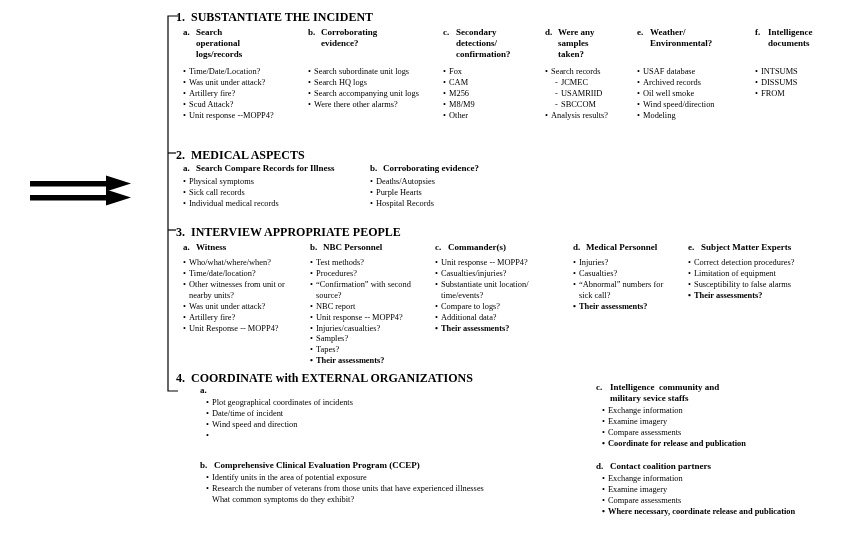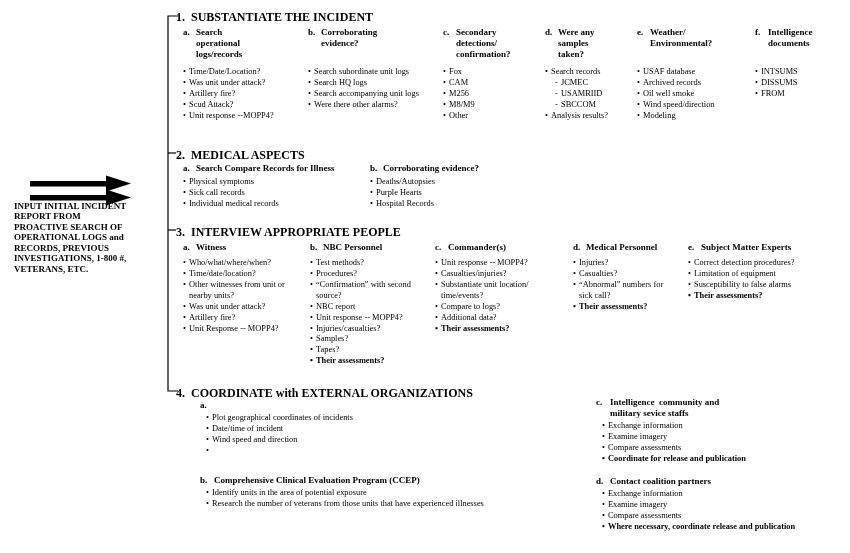--- a/index.html
+++ b/index.html
@@ -38,27 +38,20 @@
 <div id="canvas">
 
   <svg class="overlay" width="850" height="553" viewBox="0 0 850 553">
     <path d="M178 16 H168 V391 H178" fill="none" stroke="#000" stroke-width="1.2"></path>
     <path d="M168 153 H176" fill="none" stroke="#000" stroke-width="1.2"></path>
     <path d="M168 230 H176" fill="none" stroke="#000" stroke-width="1.2"></path>
     <polygon points="30,181 106,181 106,175.5 131,183.5 106,191.5 106,186.5 30,186.5" fill="#000"></polygon>
     <polygon points="30,195 106,195 106,189.5 131,197.5 106,205.5 106,200.5 30,200.5" fill="#000"></polygon>
   </svg>
 
-  <div class="input-block">INPUT INITIAL INCIDENT
-REPORT FROM
-PROACTIVE SEARCH OF
-OPERATIONAL LOGS and
-RECORDS, PREVIOUS
-INVESTIGATIONS, 1-800 #,
-VETERANS, ETC.</div>
 
   <div class="section s1" style="left:176px;top:10px;width:674px;height:130px">
     <div class="sec-title">1.  SUBSTANTIATE THE INCIDENT</div>
     <div class="col" style="left:7px;top:17px;width:116px">
       <div class="col-head">
         <span class="letter">a.</span>
         <span class="head-text">Search
 operational
 logs/records</span>
       </div>
@@ -419,21 +412,21 @@
             <span class="itext">Susceptibility to false alarms</span>
           </div>
           <div class="item bold">
             <span class="bullet">•</span>
             <span class="itext">Their assessments?</span>
           </div>
         </div>
     </div>
   </div>
 
-  <div class="section s4" style="left:176px;top:386px;width:674px;height:167px">
+  <div class="section s4" style="left:176px;top:371px;width:674px;height:167px">
     <div class="sec-title">4.  COORDINATE with EXTERNAL ORGANIZATIONS</div>
     <div class="block" style="left:24px;top:14px;width:430px">
       <div class="block-head">
         <span class="letter">a.</span>
       </div>
       <div class="list">
           <div class="item">
             <span class="bullet">•</span>
             <span class="itext">Plot geographical coordinates of incidents</span>
           </div>
@@ -456,20 +449,24 @@
         <span class="head-text">Comprehensive Clinical Evaluation Program (CCEP)</span>
       </div>
       <div class="list">
           <div class="item">
             <span class="bullet">•</span>
             <span class="itext">Identify units in the area of potential exposure</span>
           </div>
           <div class="item">
             <span class="bullet">•</span>
             <span class="itext">Research the number of veterans from those units that have experienced illnesses</span>
+          </div>
+          <div class="item nobullet">
+            <span class="bullet"></span>
+            <span class="itext">What common symptoms do they exhibit?</span>
           </div>
         </div>
     </div>
     <div class="block" style="left:420px;top:11px;width:240px">
       <div class="block-head">
         <span class="letter">c.</span>
         <span class="head-text">Intelligence  community and
 military sevice staffs</span>
       </div>
       <div class="list" style="width:215px">

